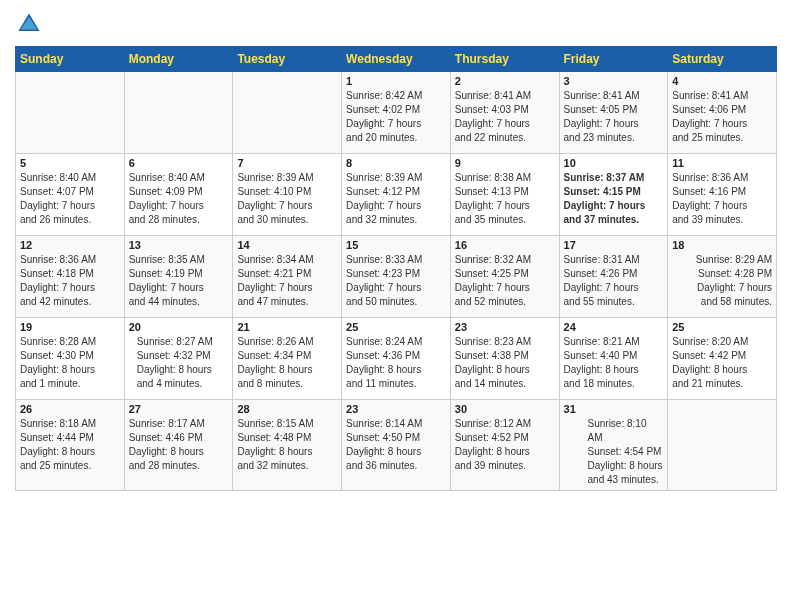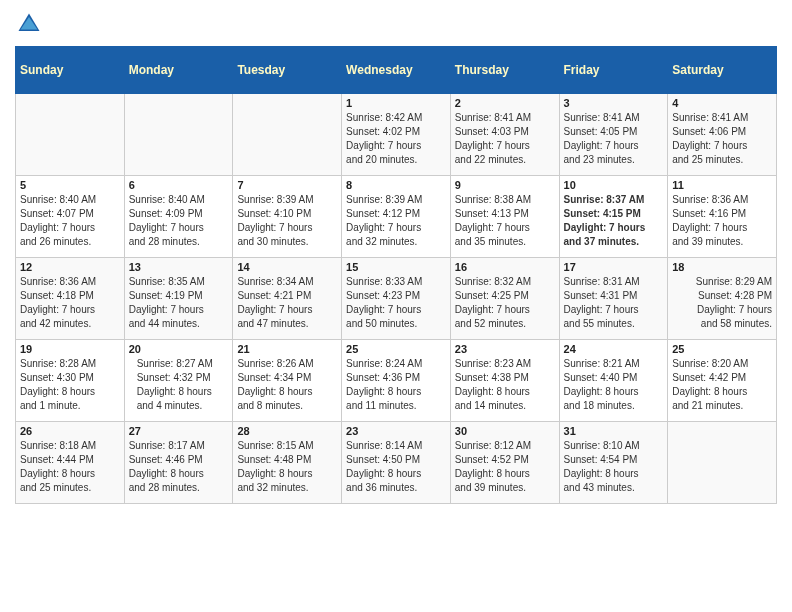--- a/index.html
+++ b/index.html
@@ -43,24 +43,24 @@
       font-size: 15px;
       color: #444;
     }
     table {
       width: 100%;
       border-collapse: collapse;
       table-layout: fixed;
     }
     thead tr th {
       background-color: #1a5fa8;
-      color: #fef9c3;
+      color: #fde047;
       font-size: 12px;
       font-weight: bold;
-      padding: 16px 4px;
+      padding: 5px 4px;
       text-align: left;
       border: 1px solid #1a5fa8;
     }
     tbody tr td {
       border: 1px solid #ccc;
       vertical-align: top;
       padding: 3px 4px;
       font-size: 9.5px;
       color: #222;
       height: 82px;
@@ -233,21 +233,21 @@
           <td>
             <div class="day-num">16</div>
             <div class="day-info" style="white-space: pre-line;">Sunrise: 8:32 AM
 Sunset: 4:25 PM
 Daylight: 7 hours
 and 52 minutes.</div>
           </td>
           <td>
             <div class="day-num">17</div>
             <div class="day-info" style="white-space: pre-line;">Sunrise: 8:31 AM
-Sunset: 4:31 PM
+Sunset: 4:26 PM
 Daylight: 7 hours
 and 55 minutes.</div>
           </td>
           <td>
             <div class="day-num">18</div>
             <div class="day-info" style="white-space: pre-line; text-align: right;">Sunrise: 8:29 AM
 Sunset: 4:28 PM
 Daylight: 7 hours
 and 58 minutes.</div>
           </td>
@@ -334,21 +334,21 @@
           </td>
           <td>
             <div class="day-num">30</div>
             <div class="day-info" style="white-space: pre-line;">Sunrise: 8:12 AM
 Sunset: 4:52 PM
 Daylight: 8 hours
 and 39 minutes.</div>
           </td>
           <td>
             <div class="day-num">31</div>
-            <div class="day-info" style="white-space: pre-line;">Sunrise: 8:10 AM
+            <div class="day-info" style="white-space: pre-line; margin-left: 24px;">Sunrise: 8:10 AM
 Sunset: 4:54 PM
 Daylight: 8 hours
 and 43 minutes.</div>
           </td>
           <td class="empty"></td>
         </tr>
       </tbody>
   </table>
 </div>
 

